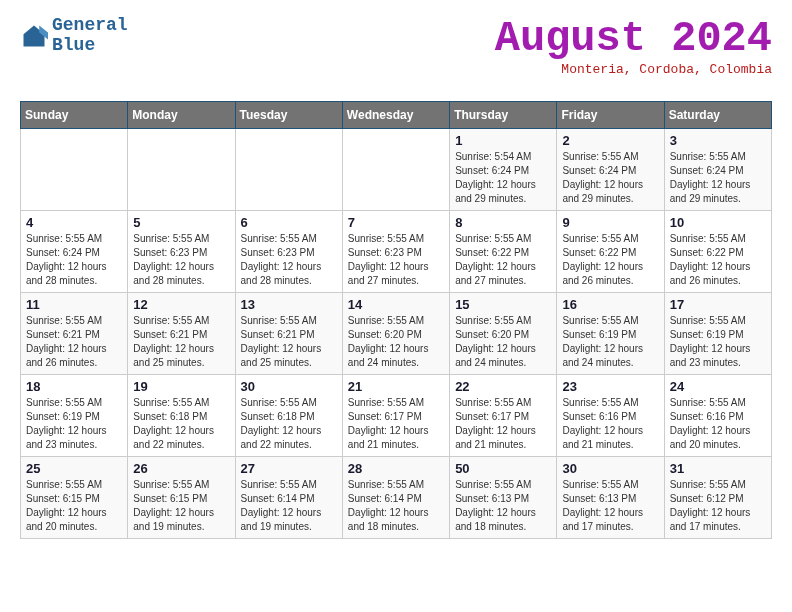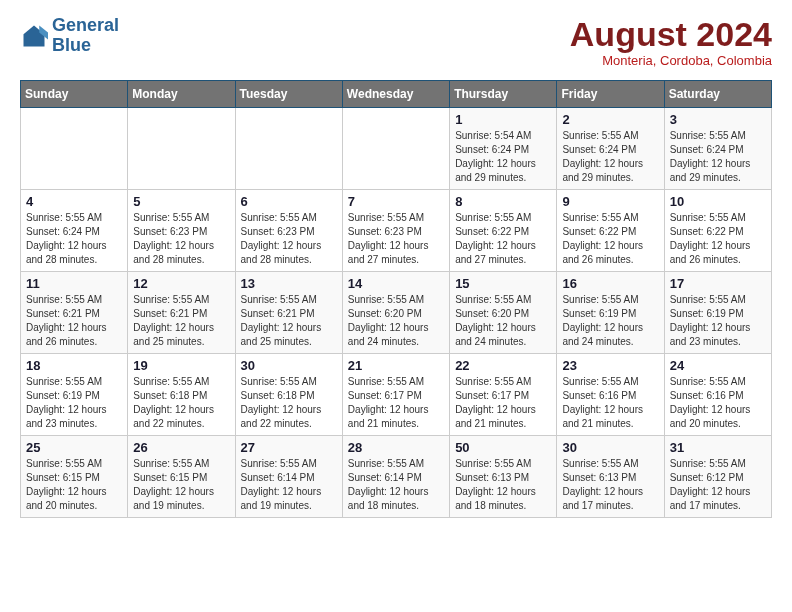--- a/index.html
+++ b/index.html
@@ -7,21 +7,22 @@
       font-family: Arial, sans-serif;
       background: #fff;
       width: 792px;
       min-height: 612px;
       padding: 16px 20px;
     }
     .header {
       display: flex;
       justify-content: space-between;
       align-items: flex-start;
-      margin-bottom: 12px;
+      margin-bottom: 24px;
+      font-family: Liberation Mono, monospace;
     }
     .logo {
       display: flex;
       align-items: center;
       gap: 4px;
     }
     .logo-text {
       font-size: 18px;
       font-weight: bold;
       color: #1a1a2e;
@@ -31,23 +32,23 @@
       color: #2a6496;
     }
     .logo-icon {
       width: 28px;
       height: 28px;
     }
     .title-block {
       text-align: right;
     }
     .main-title {
-      font-size: 34px;
-      font-weight: bold;
-      color: #7f1d1d;
+      font-size: 42px;
+      font-weight: bold;
+      color: #a21caf;
       line-height: 1.1;
     }
     .subtitle {
       font-size: 13px;
       color: #b91c1c;
     }
     table {
       width: 100%;
       border-collapse: collapse;
       font-size: 11px;

